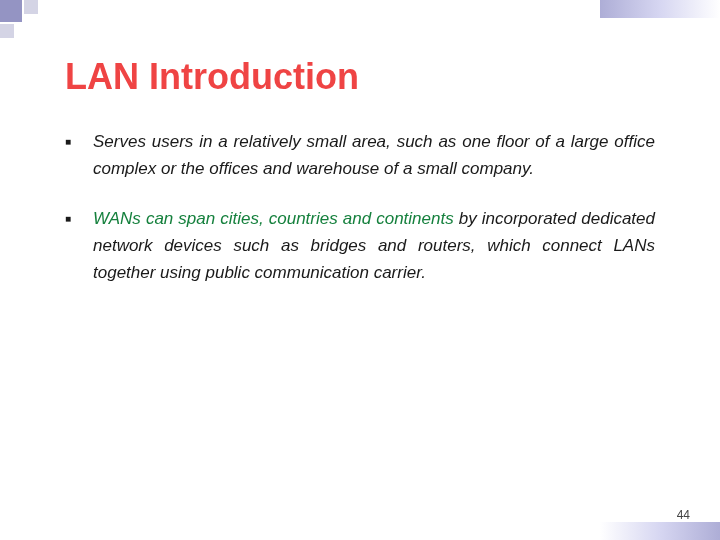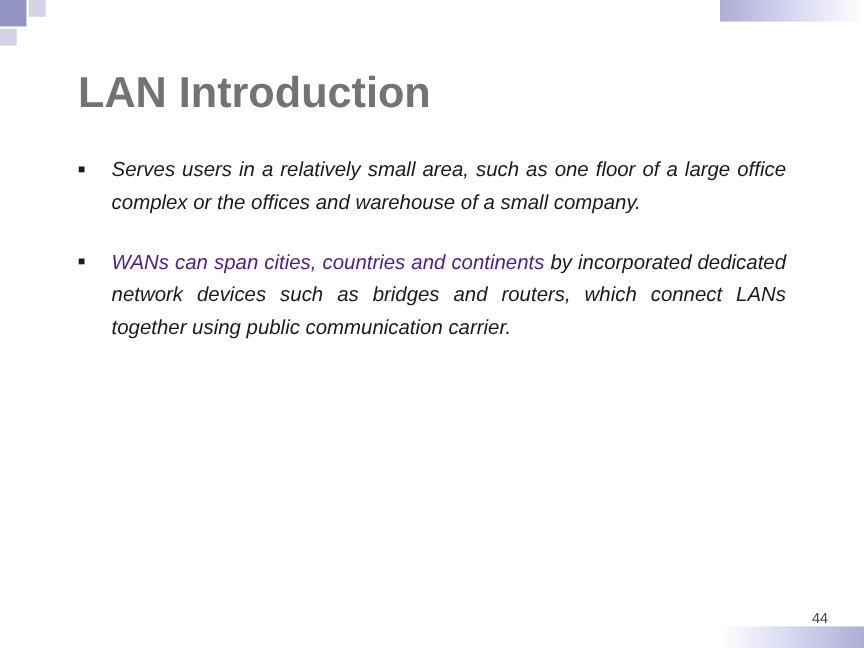--- a/index.html
+++ b/index.html
@@ -83,21 +83,21 @@
       top: 0;
       left: 0;
       width: 720px;
       height: 540px;
       padding: 55px 65px 40px 65px;
     }
 
     .slide-title {
       font-size: 36px;
       font-weight: bold;
-      color: #737373;
+      color: #ef4444;
       margin-bottom: 30px;
       line-height: 1.2;
     }
 
     .bullet-list {
       list-style: none;
       padding: 0;
     }
 
     .bullet-item {
@@ -117,21 +117,21 @@
       color: #1a1a1a;
     }
 
     .bullet-text {
       flex: 1;
       text-align: justify;
       font-style: italic;
     }
 
     .highlight-blue {
-      color: #4c1d95;
+      color: #15803d;
     }
 
     .page-number {
       position: absolute;
       bottom: 18px;
       right: 30px;
       font-size: 12px;
       color: #444444;
     }
   </style>

